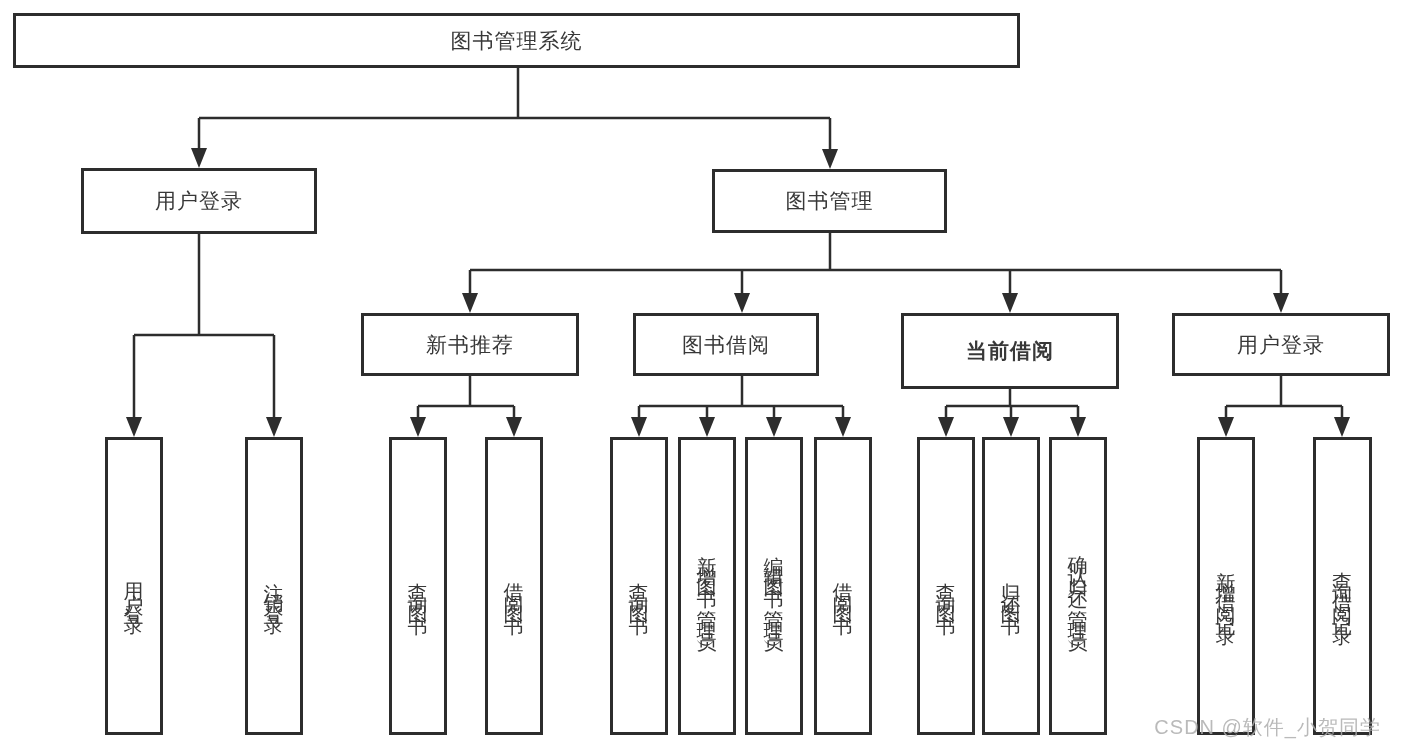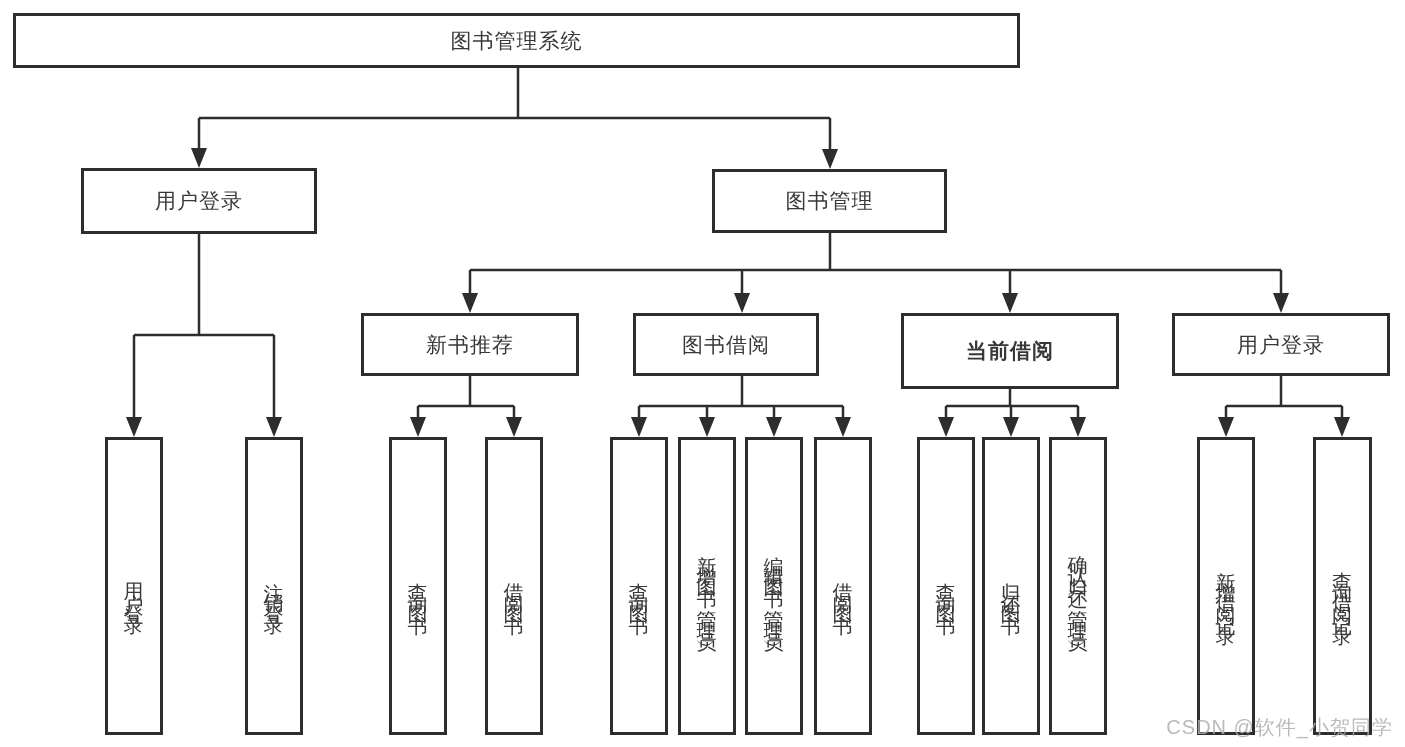--- a/index.html
+++ b/index.html
@@ -13,21 +13,21 @@
     border:3px solid #2d2d2d;display:flex;align-items:center;justify-content:center;
     z-index:1;color:#383838;
   }
   .hbox{font-size:21px;letter-spacing:1px;white-space:nowrap;}
   .vbox{
     writing-mode:vertical-rl;text-orientation:mixed;
     font-size:20px;letter-spacing:11px;line-height:1;
     padding-top:6px;
   }
   #watermark{
-    position:absolute;right:12px;bottom:6px;z-index:2;
+    position:absolute;right:24px;bottom:6px;z-index:2;
     font-size:20px;color:#aeaeae;opacity:.85;letter-spacing:1px;white-space:nowrap;
   }
 </style>
 </head>
 <body>
 
 <div id="stage">
 
   <svg id="connectors" width="1405" height="747" viewBox="0 0 1405 747">
     <g stroke="#2d2d2d" stroke-width="2.5" fill="none">

